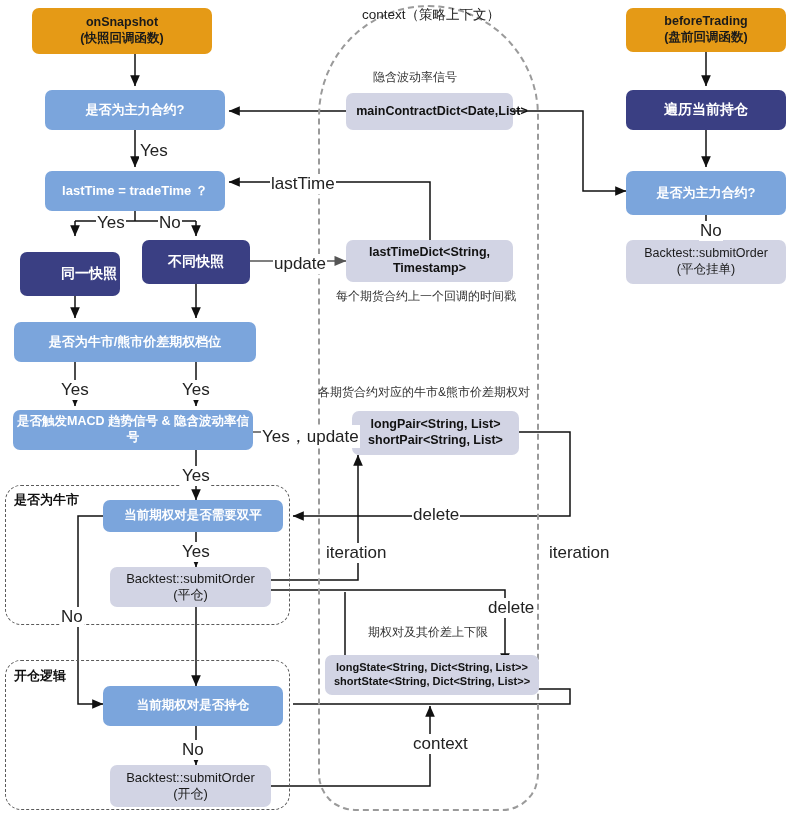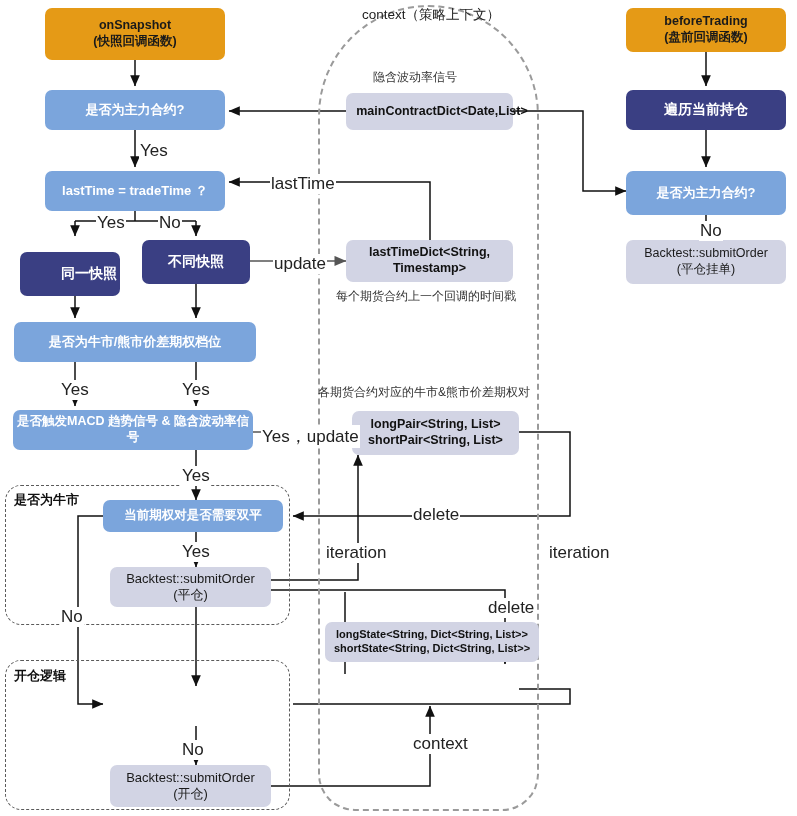--- a/index.html
+++ b/index.html
@@ -84,21 +84,21 @@
       <path d="M706,215 L706,240" marker-end="url(#ah)"></path>
     </g>
     <g stroke="#555" stroke-width="1.6" fill="none">
 
       <path d="M250,261 L346,261" marker-end="url(#ahg)"></path>
 
       <path d="M253,432 L346,432" marker-end="url(#ahg)"></path>
     </g>
   </svg>
 
-  <div class="node n-orange" style="left:45px;top:8px;width:180px;height:52px;">
+  <div class="node n-orange" style="left:32px;top:8px;width:180px;height:46px;">
     <div>
       <div>onSnapshot</div>
       <div>(快照回调函数)</div>
     </div>
   </div>
 
   <div class="node n-blue" style="left:45px;top:90px;width:180px;height:40px;">
     <span>是否为主力合约?</span>
   </div>
 
@@ -132,20 +132,23 @@
   <div class="node n-gray" style="left:110px;top:567px;width:161px;height:40px;">
     <div>
       <div>Backtest::submitOrder</div>
       <div>(平仓)</div>
     </div>
   </div>
 
   <div class="dashgroup" style="left:5px;top:660px;width:285px;height:150px;"></div>
   <div class="grouplabel" style="left:14px;top:667px;">开仓逻辑</div>
 
+  <div class="node n-blue" style="left:103px;top:686px;width:180px;height:40px;font-size:12.5px;">
+    <span>当前期权对是否持仓</span>
+  </div>
 
   <div class="node n-gray" style="left:110px;top:765px;width:161px;height:42px;">
     <div>
       <div>Backtest::submitOrder</div>
       <div>(开仓)</div>
     </div>
   </div>
 
   <div class="ctxgroup" style="left:318px;top:5px;width:221px;height:806px;"></div>
   <div class="ttl" style="left:362px;top:6px;">context（策略上下文）</div>
@@ -165,21 +168,21 @@
 
   <div class="caption" style="left:318px;top:384px;">各期货合约对应的牛市&amp;熊市价差期权对</div>
   <div class="node n-gray-b" style="left:352px;top:411px;width:167px;height:44px;">
     <div>
       <div>longPair&lt;String, List&gt;</div>
       <div>shortPair&lt;String, List&gt;</div>
     </div>
   </div>
 
   <div class="caption" style="left:368px;top:624px;">期权对及其价差上下限</div>
-  <div class="node n-gray-b" style="left:325px;top:622px;width:214px;height:40px;font-size:11px;">
+  <div class="node n-gray-b" style="left:325px;top:655px;width:214px;height:40px;font-size:11px;">
     <div>
       <div>longState&lt;String, Dict&lt;String, List&gt;&gt;</div>
       <div>shortState&lt;String, Dict&lt;String, List&gt;&gt;</div>
     </div>
   </div>
 
   <div class="node n-orange" style="left:626px;top:8px;width:160px;height:44px;">
     <div>
       <div>beforeTrading</div>
       <div>(盘前回调函数)</div>

